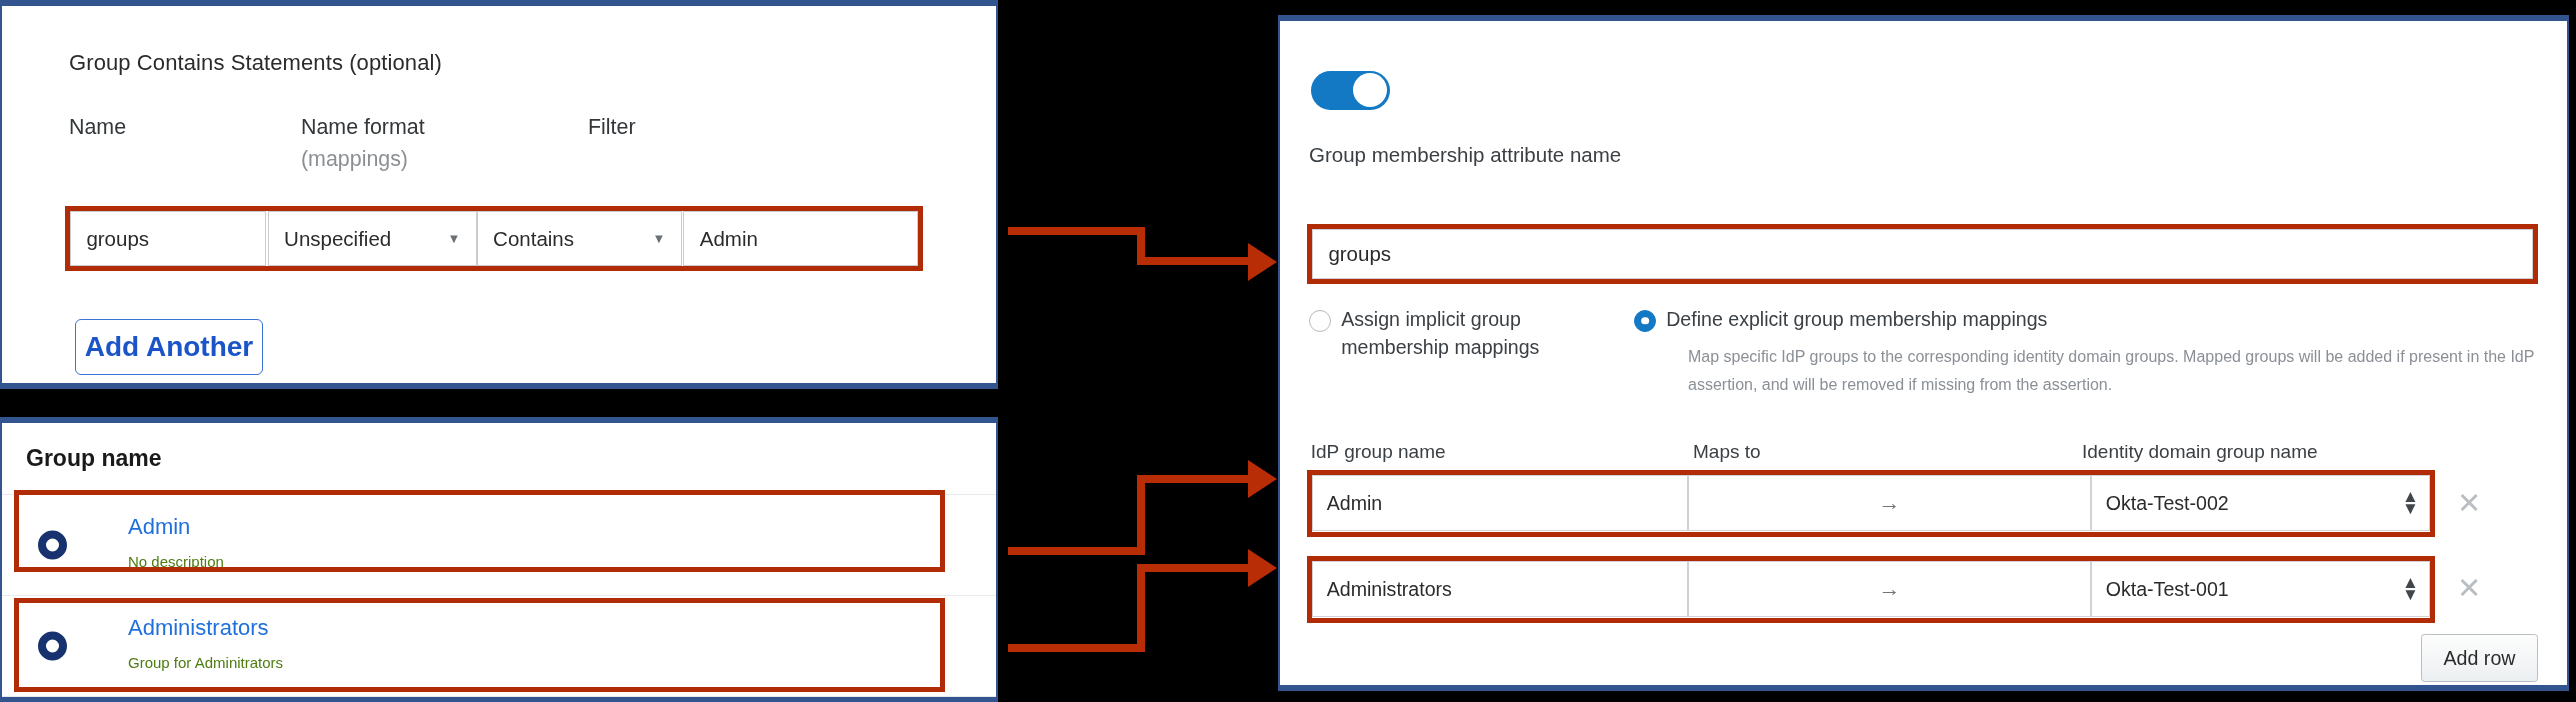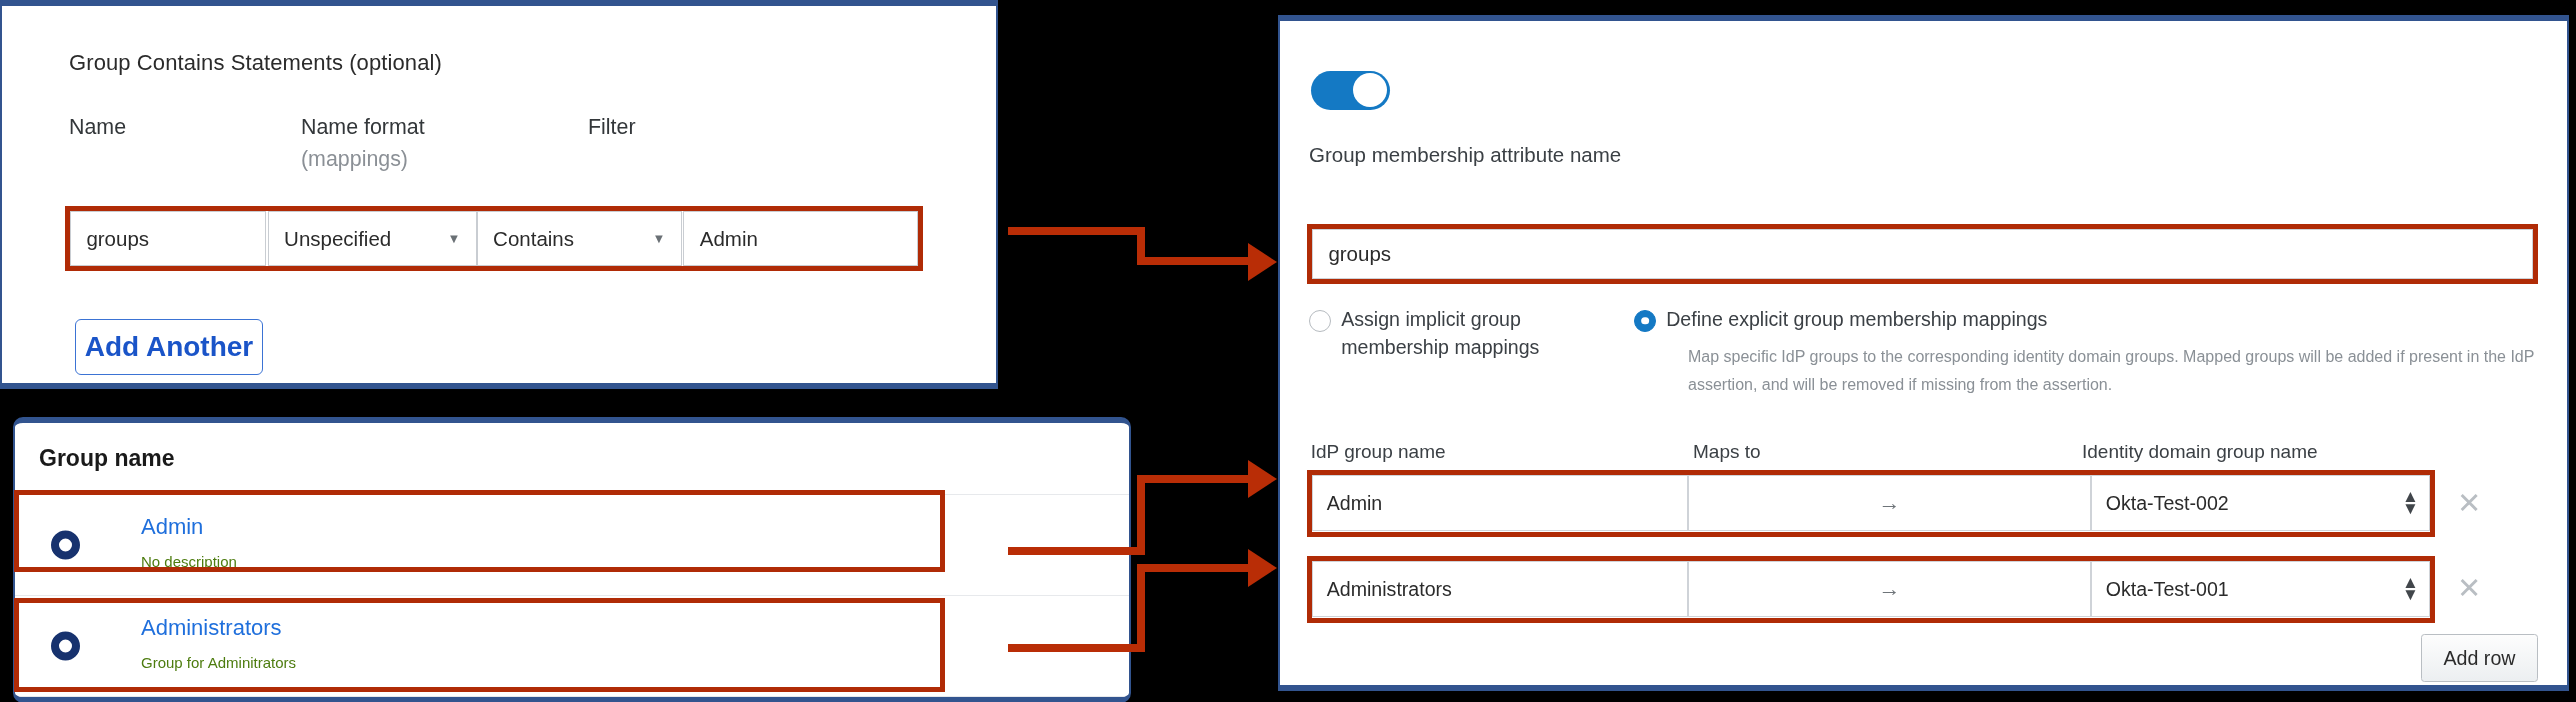--- a/index.html
+++ b/index.html
@@ -106,22 +106,22 @@
     color: #1a54c8;
     font-size: 28px;
     font-weight: bold;
     display: flex;
     align-items: center;
     justify-content: center;
     cursor: pointer;
   }
 
   
-  #panel-groups { left: 13px; top: 417px; width: 1118px; height: 286px;
-                  border-bottom: 6px solid #32548f; border-radius: 10px; }
+  #panel-groups { left: 0px; top: 417px; width: 998px; height: 286px;
+                  border-bottom: 6px solid #32548f; }
 
   .grp-head {
     height: 72px;
     display: flex;
     align-items: center;
     padding-left: 24px;
     font-size: 23px;
     font-weight: bold;
     color: #1a1a1a;
     border-bottom: 1.7px solid #e7e9ec;

